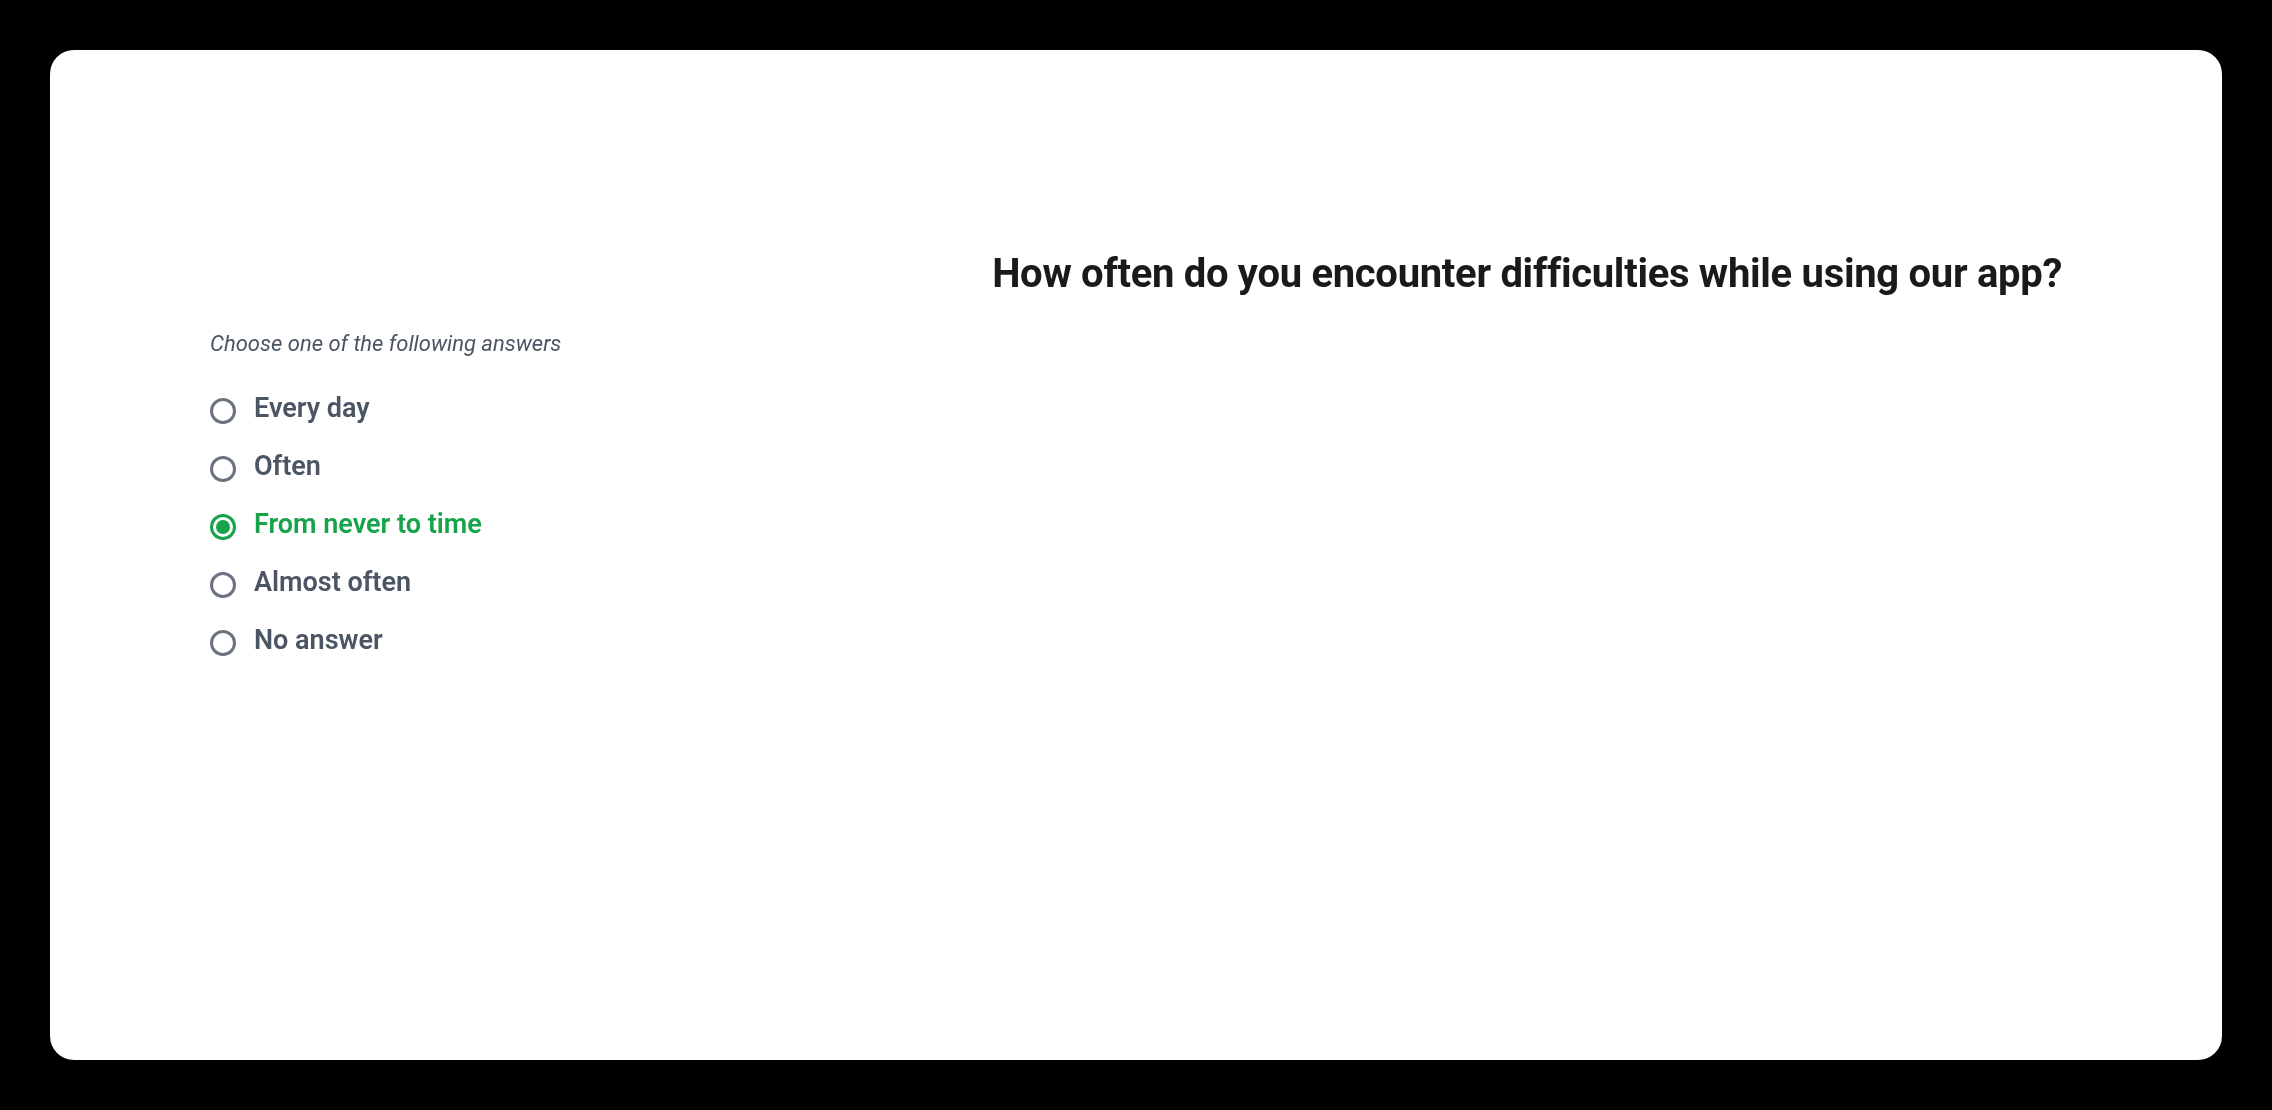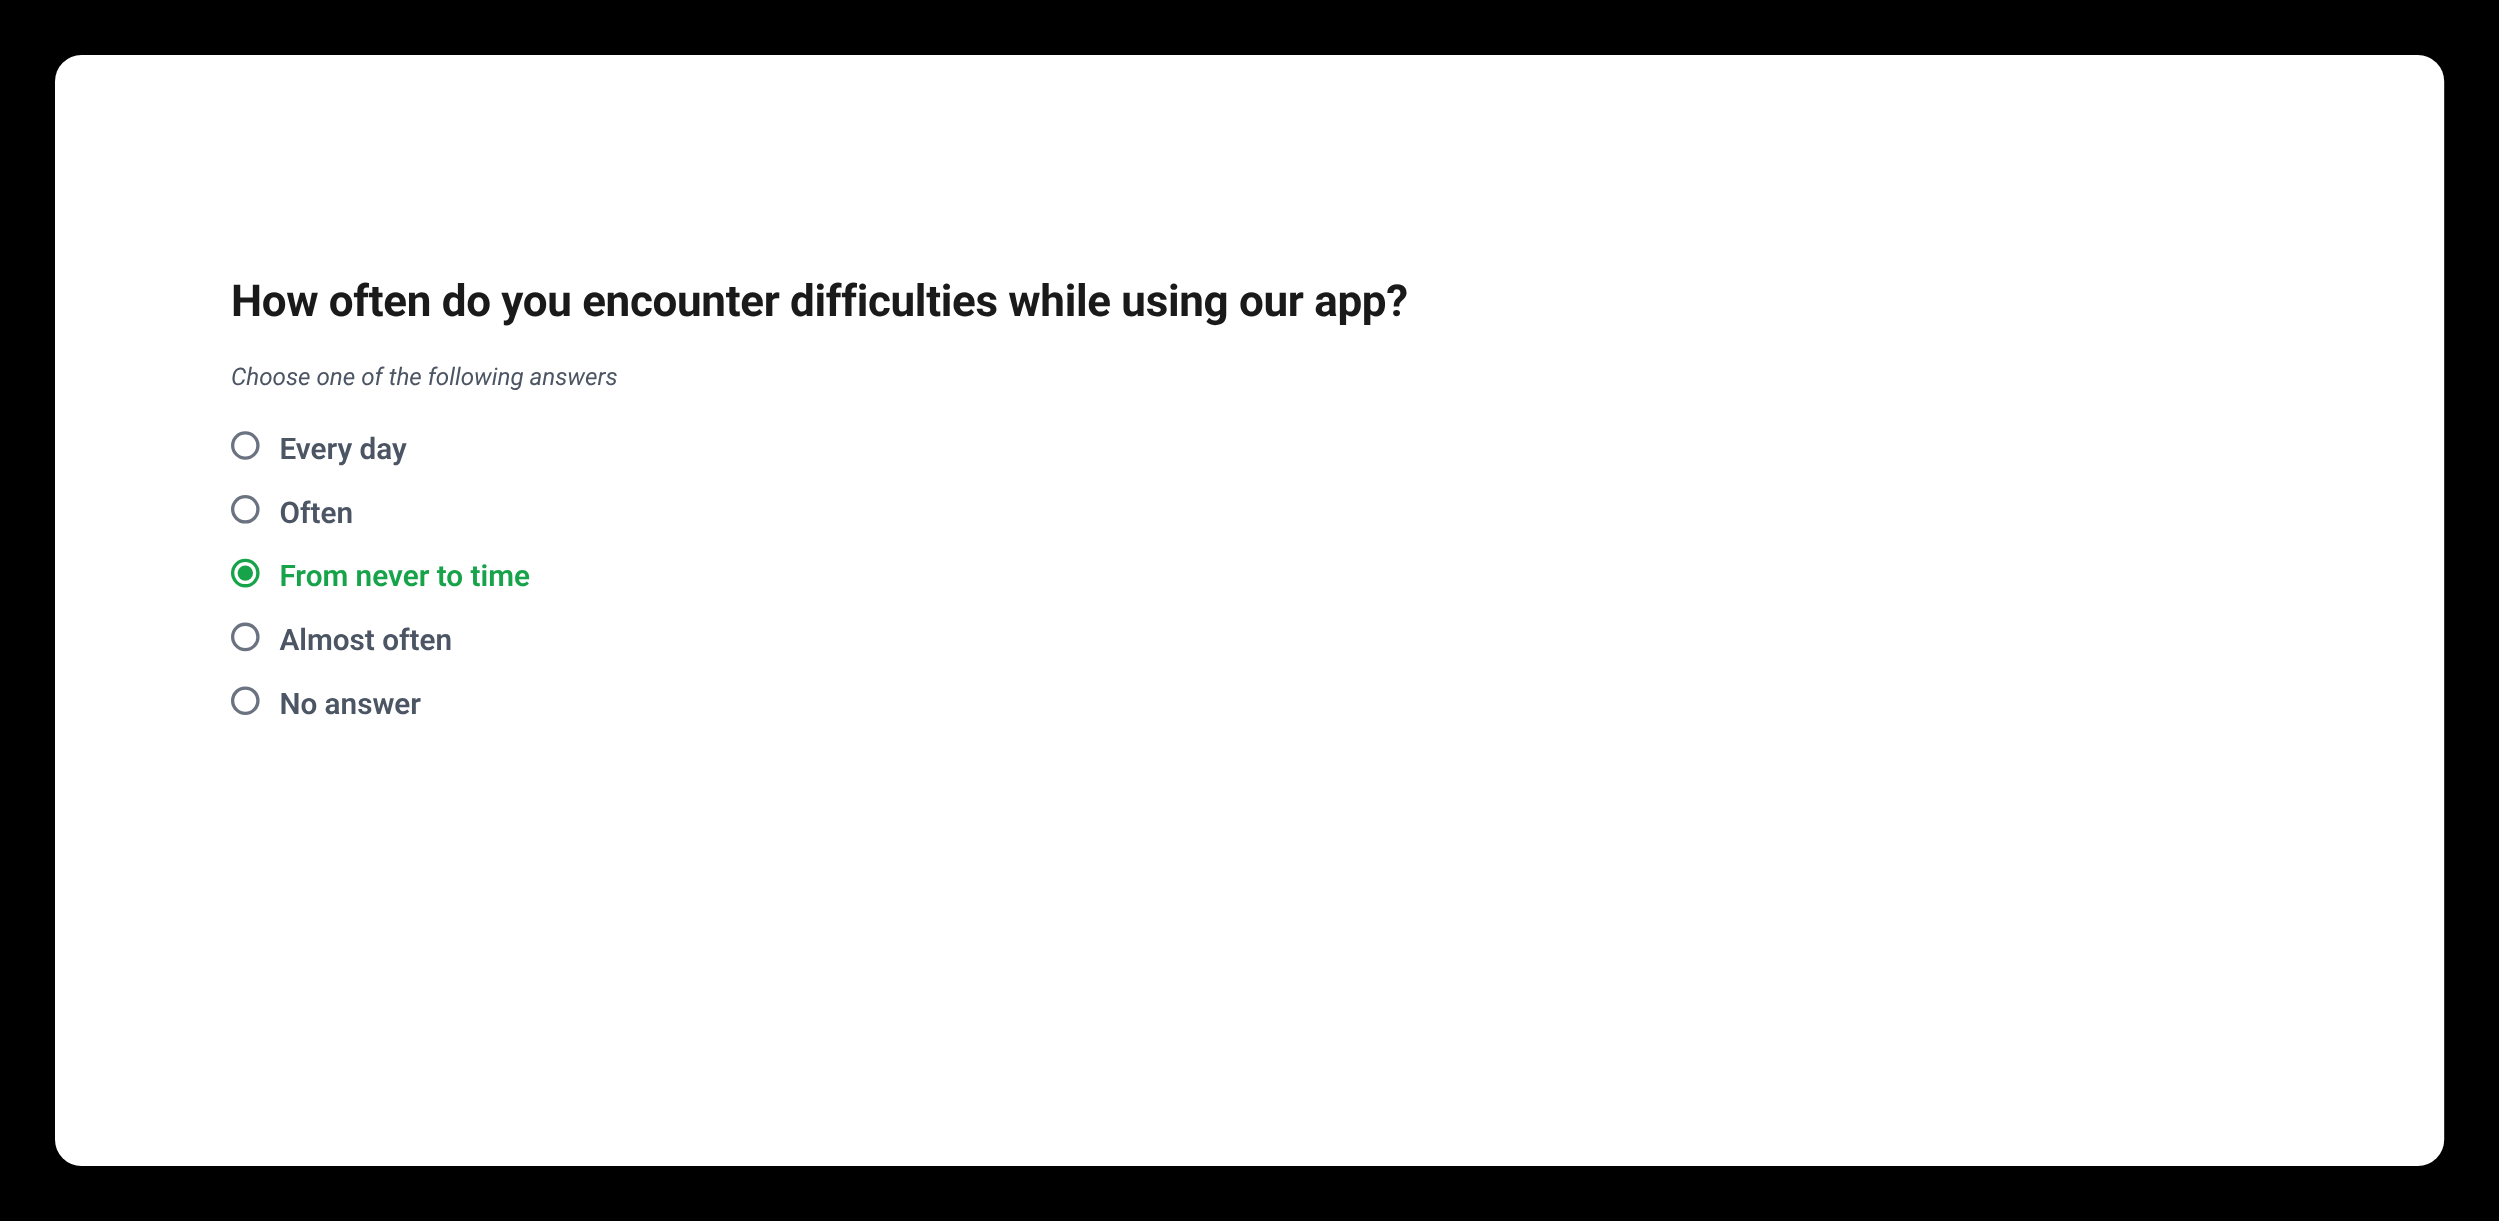--- a/index.html
+++ b/index.html
@@ -27,38 +27,39 @@
       padding: 200px 160px 100px 160px;
       box-shadow: 0 30px 90px rgba(0,0,0,0.6);
     }
     
     .question-title {
       font-size: 40px;
       font-weight: 700;
       color: #1a1a1a;
       margin-bottom: 34px;
       letter-spacing: -0.3px;
+      text-align: right;
     }
     
     .instruction {
       font-size: 22px;
       font-style: italic;
       color: #4b5563;
       margin-bottom: 36px;
     }
     
     .options {
       display: flex;
       flex-direction: column;
       gap: 26px;
     }
     
     .option {
       display: flex;
-      align-items: flex-start;
+      align-items: flex-end;
       gap: 18px;
       cursor: pointer;
     }
     
     .radio {
       width: 26px;
       height: 26px;
       border-radius: 50%;
       border: 3px solid #6b7280;
       flex-shrink: 0;

